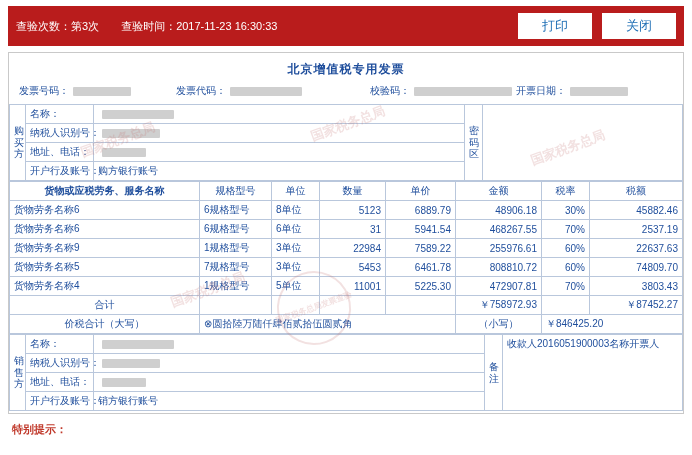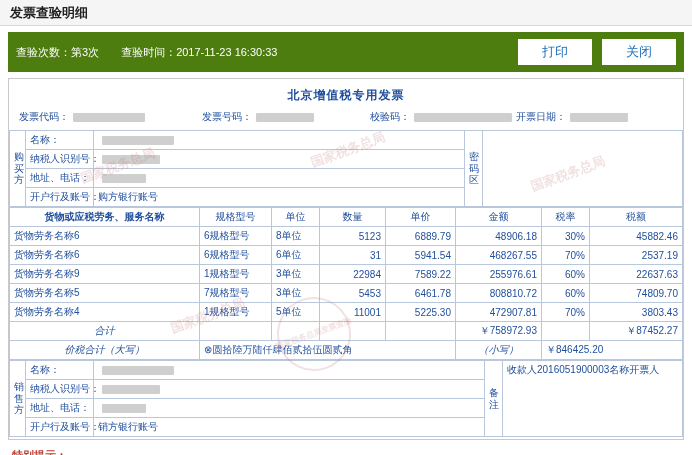--- a/index.html
+++ b/index.html
@@ -22,21 +22,21 @@
     display: flex;
     align-items: center;
     padding-left: 10px;
   }
   .titlebar .ttl { font-size: 13px; font-weight: bold; color: #222; }
 
   
   .infobar {
     margin: 6px 8px 0 8px;
     height: 40px;
-    background: #4d7c0f;
+    background: #b91c1c;
     display: flex;
     align-items: center;
     padding: 0 8px;
     color: #fff;
   }
   .infobar .seg { font-size: 11px; margin-right: 22px; white-space: nowrap; }
   .infobar .spacer { flex: 1; }
   .btn {
     width: 74px; height: 26px;
     background: #fff; color: #1f6fb5;
@@ -94,21 +94,21 @@
   }
   .sidecell {
     width: 16px;
     text-align: left;
     color: #1f4e9c;
     font-size: 9px;
     line-height: 1.15;
     padding: 2px 1px;
   }
   .rowlbl { width: 68px; white-space: nowrap; }
-  .txt-c { text-align: center; font-style: italic; }
+  .txt-c { text-align: center; }
   .txt-r { text-align: right; }
   .hdr td { text-align: center; background: #fff; font-size: 10px; }
   .small9 { font-size: 9px; }
 
   .buyer-block td, .seller-block td { height: 15px; }
 
   
   .wm {
     position: absolute;
     color: rgba(196,120,120,0.22);
@@ -131,50 +131,47 @@
 
   
   .notice { margin: 8px 10px 0 12px; }
   .notice .hd { color: #c0392b; font-size: 11px; font-weight: bold; margin-bottom: 4px; }
 </style>
 </head>
 <body>
 
 <div class="window">
 
-  <div class="titlebar">
-    <span class="ttl">发票查验明细</span>
-  </div>
 
   <div class="infobar">
     <span class="seg">查验次数：第3次</span>
     <span class="seg">查验时间：2017-11-23 16:30:33</span>
     <span class="spacer"></span>
     <div class="btn">打印</div>
     <div class="btn">关闭</div>
   </div>
 
   <div class="invoice">
 
     <div class="wm" style="left:70px; top:78px;">国家税务总局</div>
     <div class="wm" style="left:300px; top:62px;">国家税务总局</div>
     <div class="wm" style="left:520px; top:86px;">国家税务总局</div>
     <div class="wm" style="left:160px; top:228px;">国家税务总局</div>
     <div class="wm ring" style="left:268px; top:218px;">国家税务总局发票查验</div>
 
     <div class="inv-title">北京增值税专用发票</div>
 
     <div class="codeline">
+      <div class="item" style="width:24%;">
+        <span class="lbl">发票号码：</span>
+        <span class="mask m-md"></span>
+      </div>
       <div class="item" style="width:28%;">
         <span class="lbl">发票代码：</span>
         <span class="mask m-lg"></span>
-      </div>
-      <div class="item" style="width:24%;">
-        <span class="lbl">发票号码：</span>
-        <span class="mask m-md"></span>
       </div>
       <div class="item" style="width:24%; justify-content:flex-end;">
         <span class="lbl">校验码：</span>
         <span class="mask m-xl"></span>
       </div>
       <div class="item" style="width:24%;">
         <span class="lbl">开票日期：</span>
         <span class="mask m-md"></span>
       </div>
     </div>

